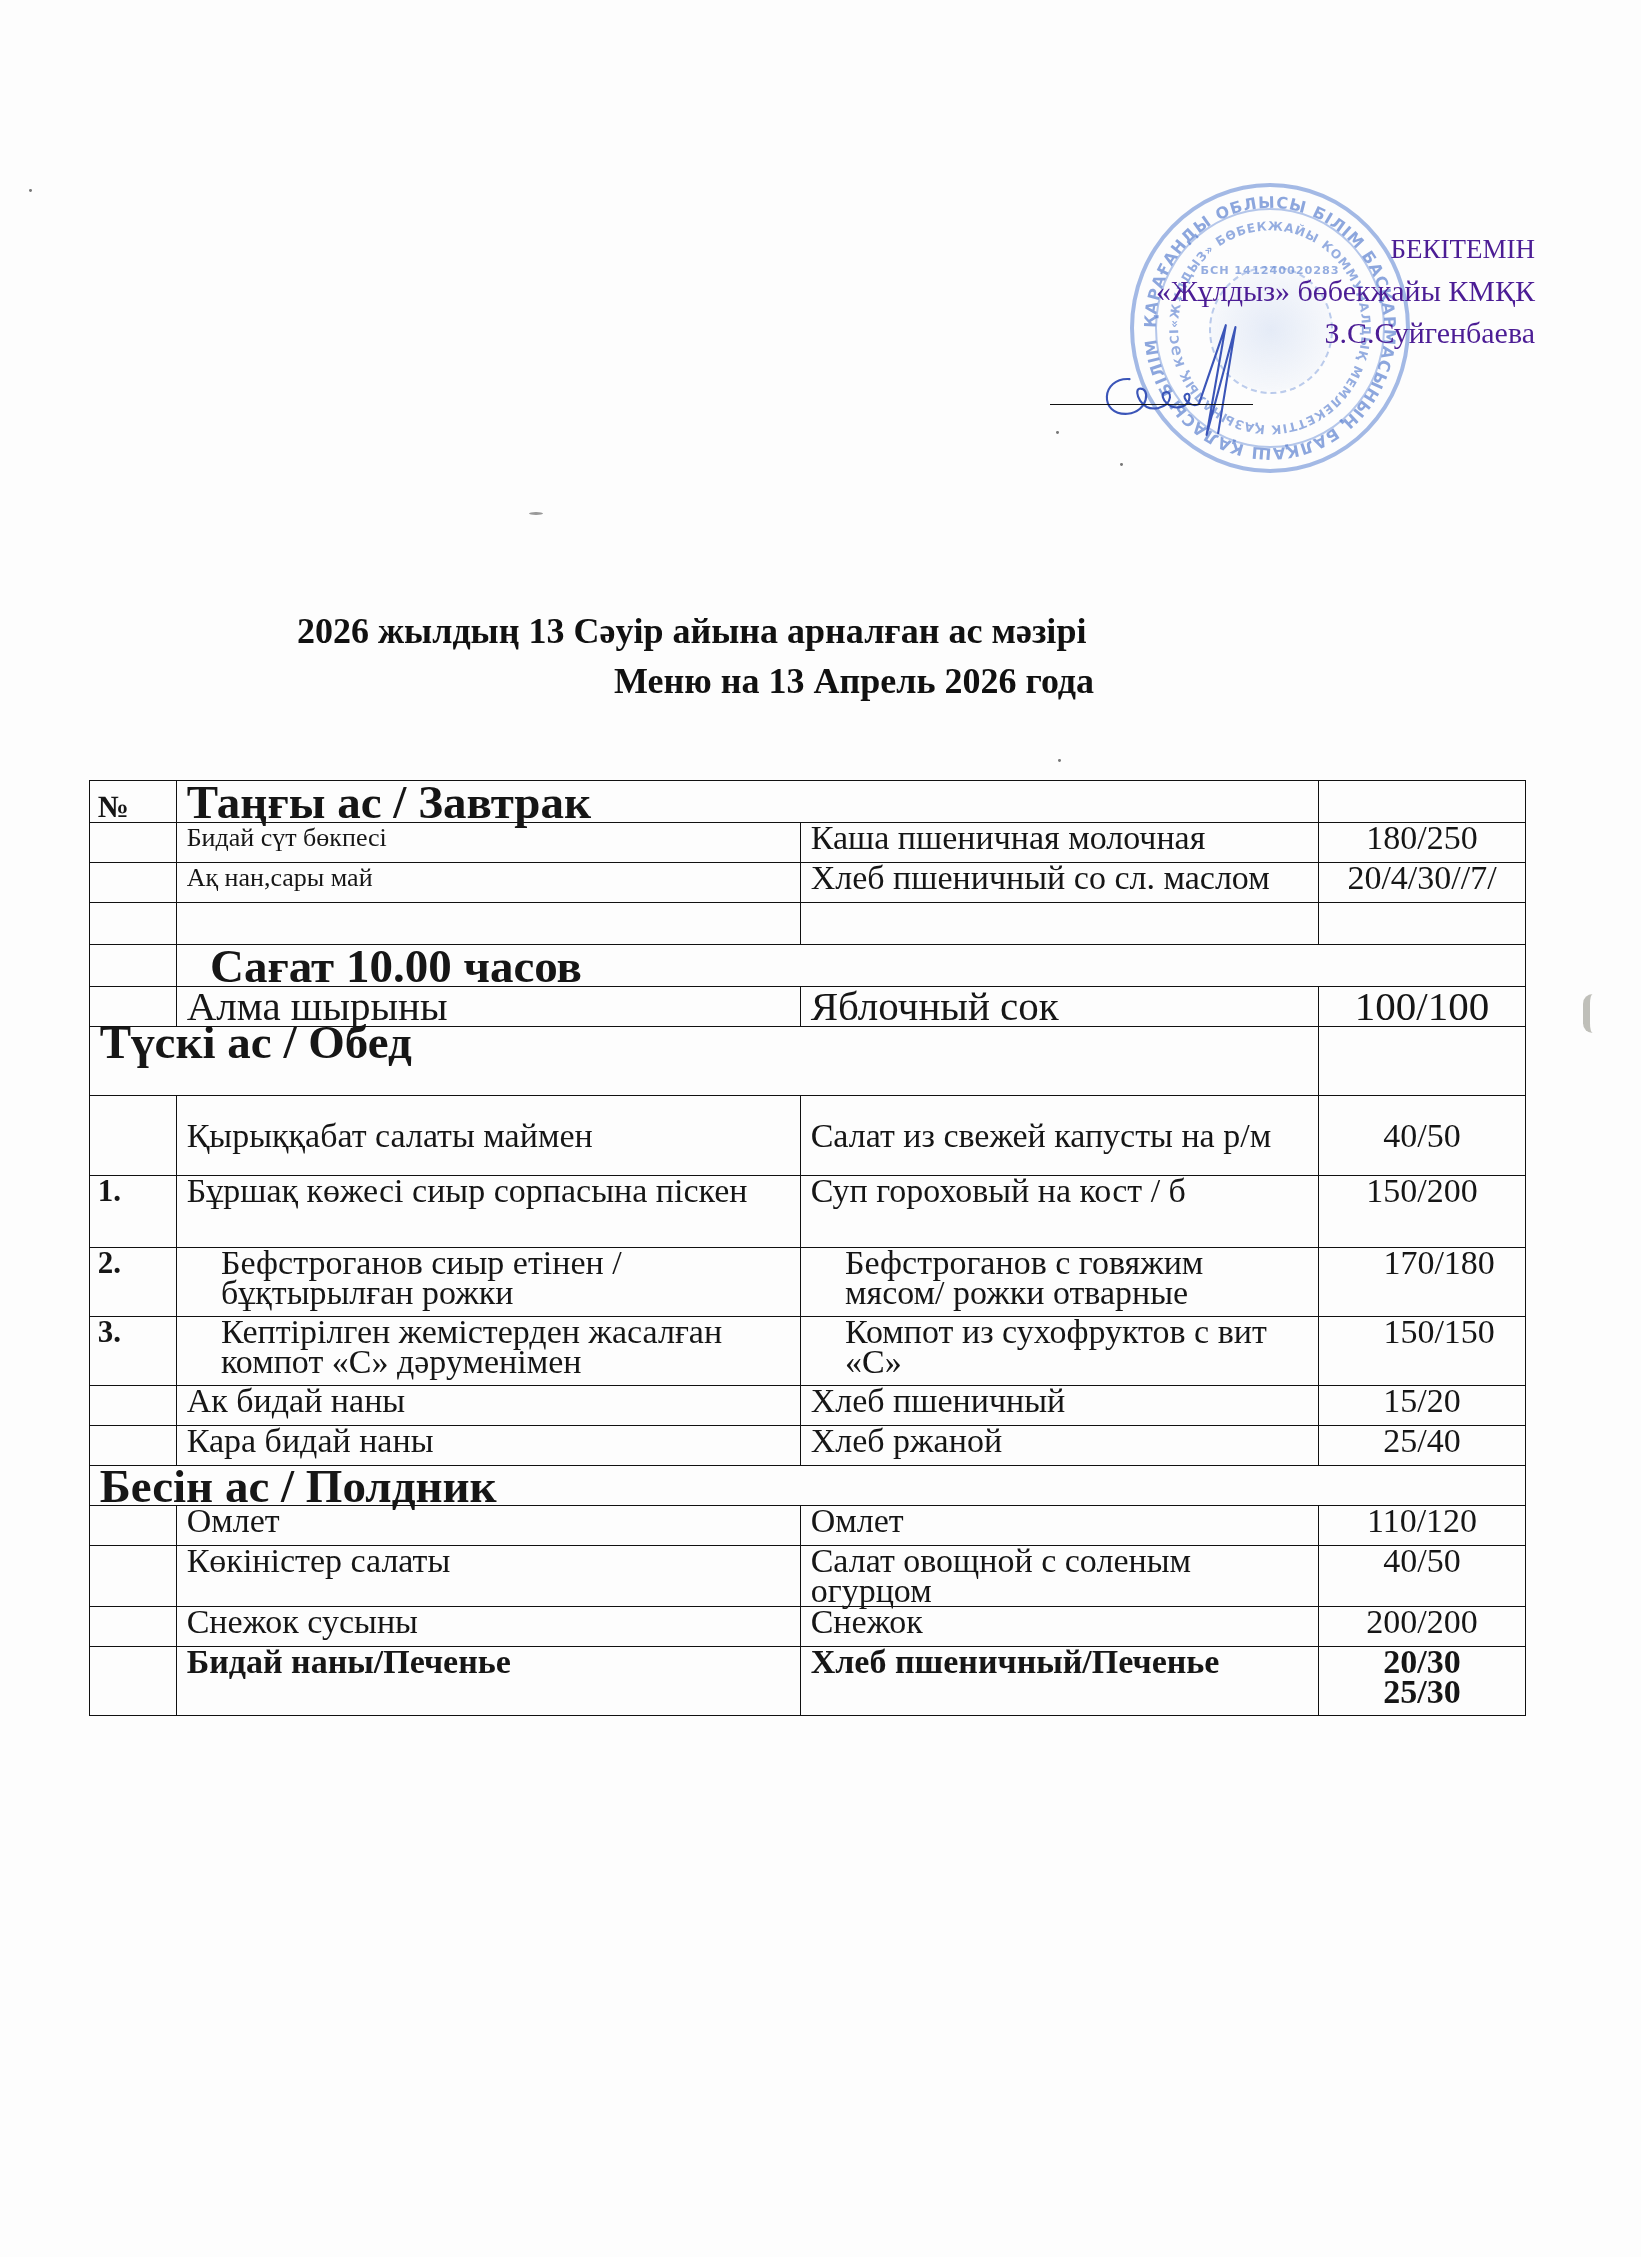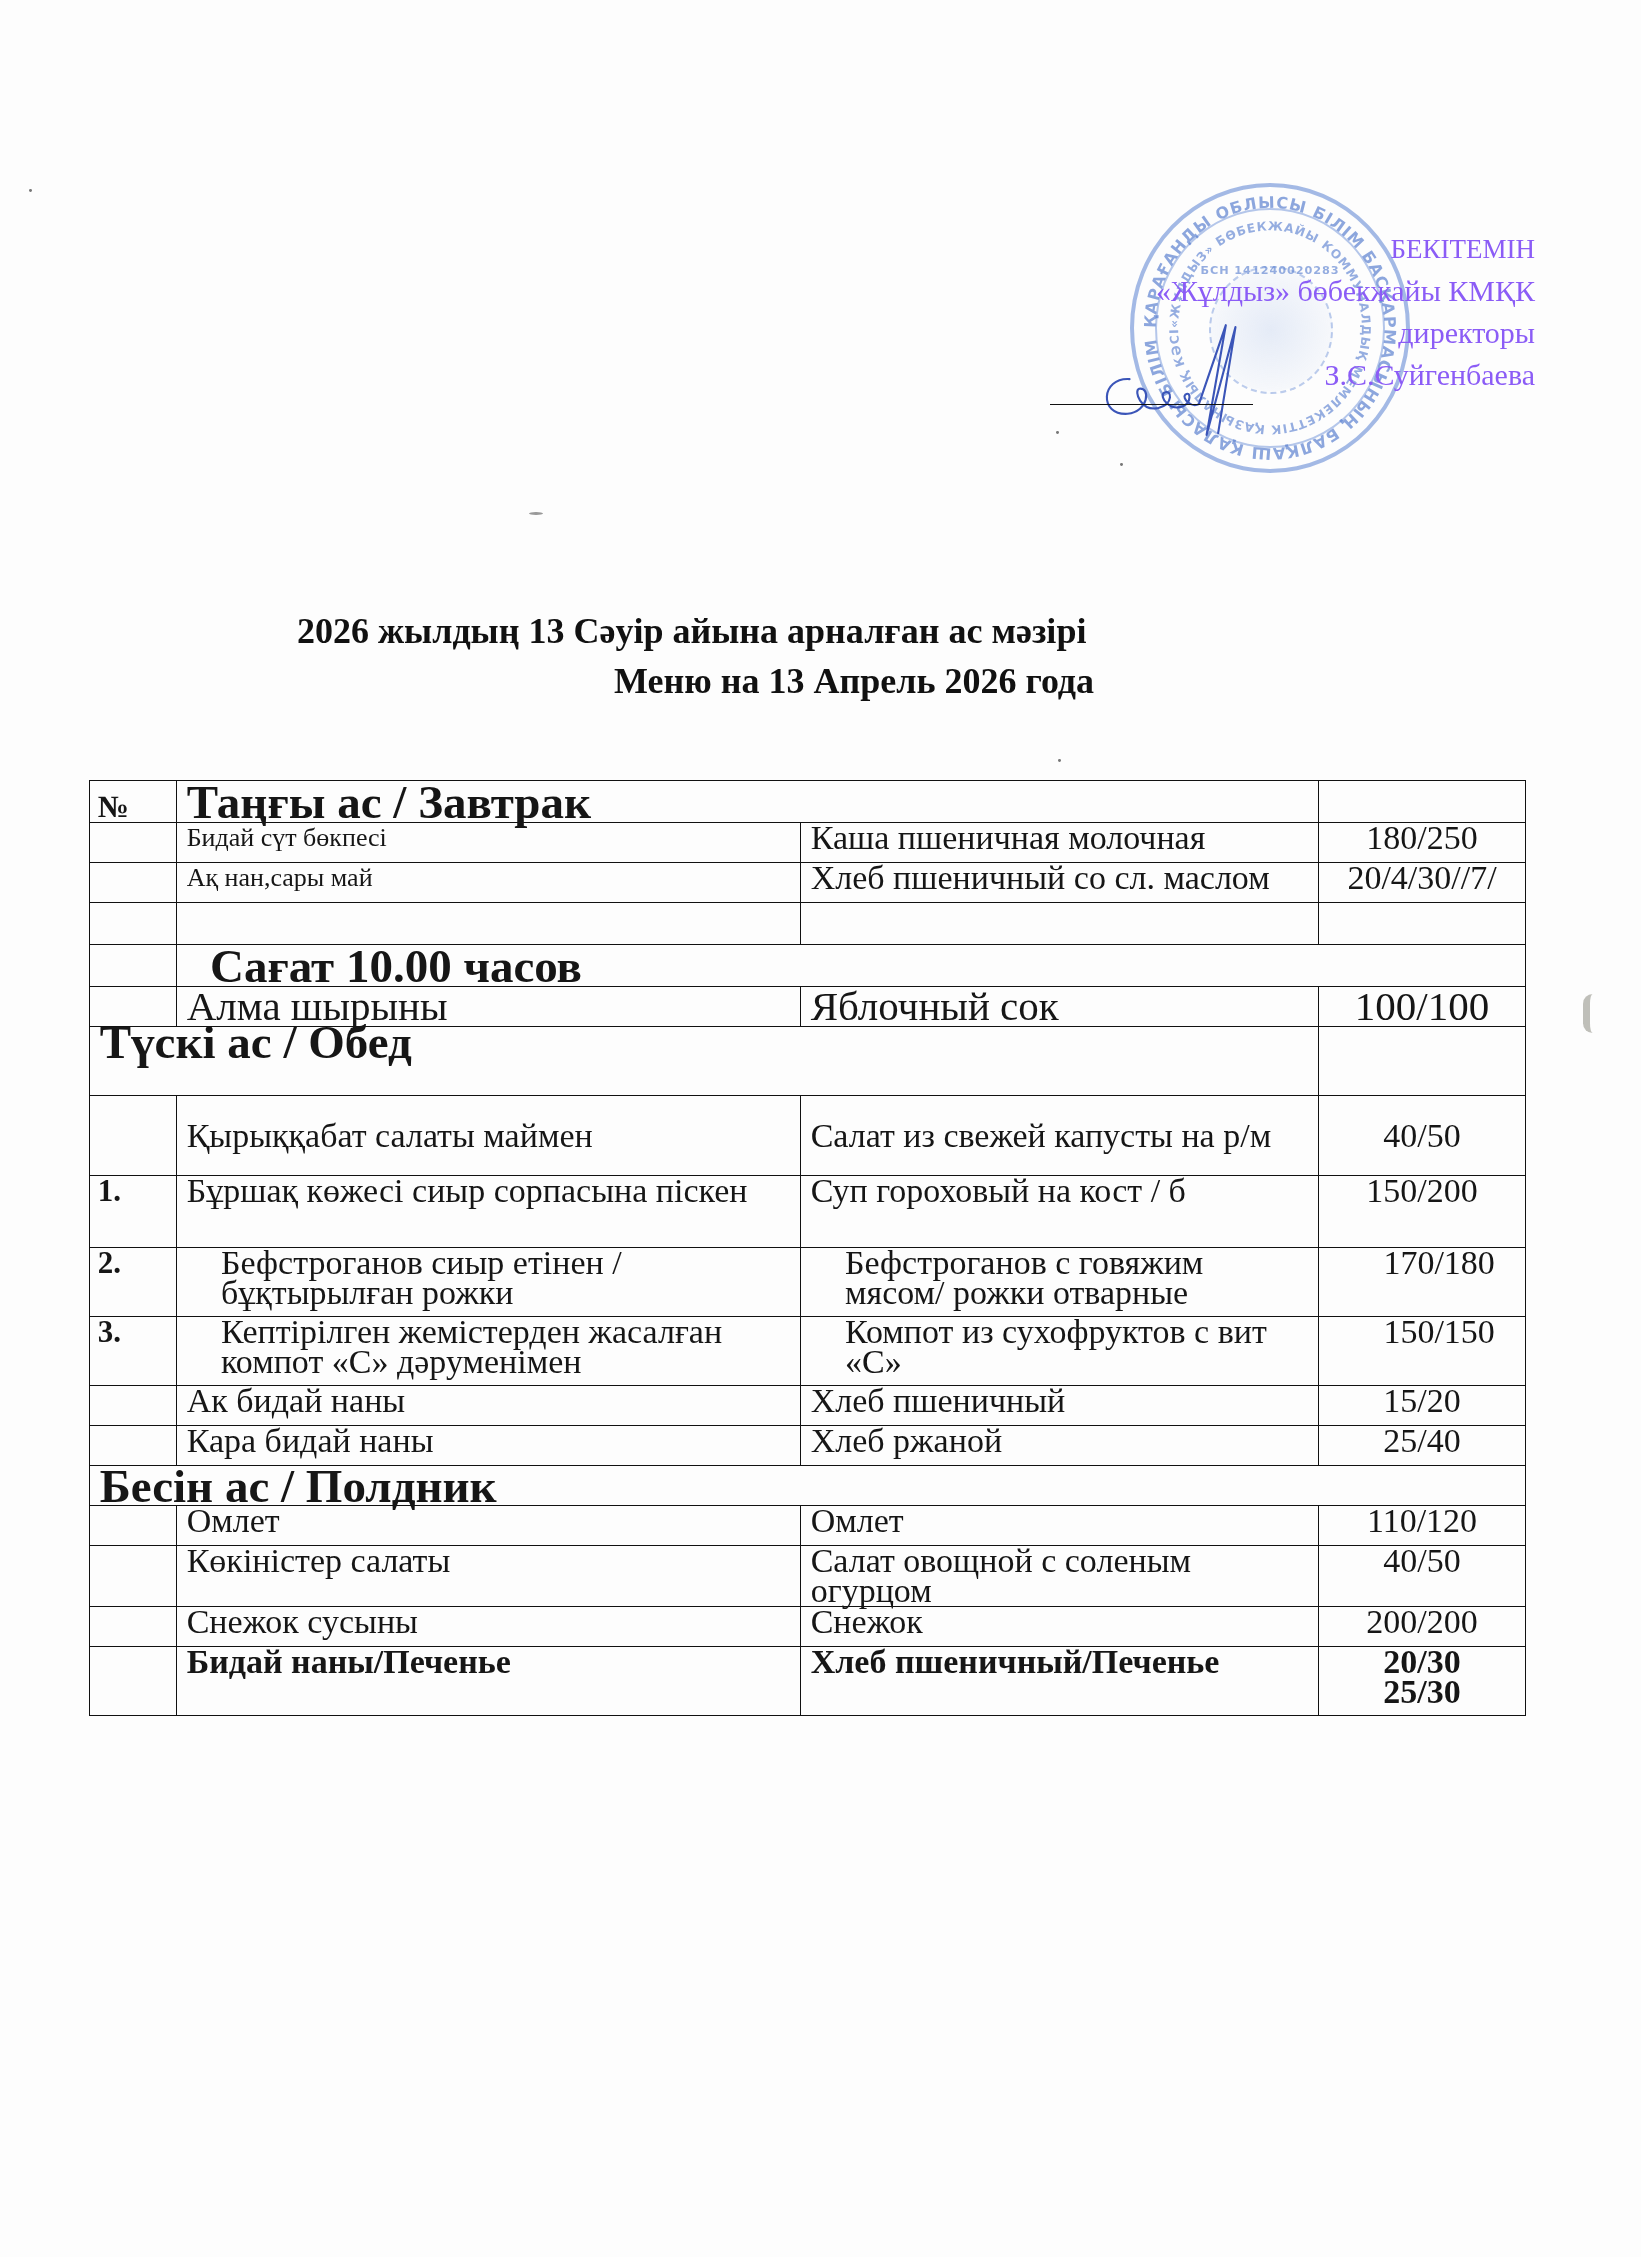--- a/index.html
+++ b/index.html
@@ -73,21 +73,21 @@
     }
     .signature svg { width: 100%; height: 100%; }
 
     .approval {
       position: absolute;
       right: 106px;
       top: 228px;
       text-align: right;
       font-size: 30px;
       line-height: 42px;
-      color: #8b5cf6;
+      color: #4c1d95;
     }
     .approval .line { display: block; white-space: nowrap; }
     .approval .title-line { font-size: 27px; margin-right: 0; }
     .sign-line {
       position: absolute;
       left: 1050px;
       top: 404px;
       width: 203px;
       border-top: 1.9px solid #111;
     }
@@ -191,21 +191,20 @@
 
   <div class="signature">
     <svg viewBox="0 0 190 130">
       <path d="M40,62 C10,60 8,100 38,98 C60,96 62,70 50,72 C44,74 52,96 70,92 C86,88 84,72 76,76 C70,80 82,96 96,90 C104,86 104,74 98,78 C94,82 104,92 112,88 L140,6 L120,120 L150,8 L132,118" fill="none" stroke="#3b55b8" stroke-width="2.2" stroke-linecap="round" stroke-linejoin="round"></path>
     </svg>
   </div>
 
   <div class="approval">
     <span class="line title-line">БЕКІТЕМІН</span>
     <span class="line">«Жұлдыз» бөбекжайы КМҚК</span>
-    <span class="line">директоры</span>
     <span class="line">З.С.Суйгенбаева</span>
   </div>
   <div class="sign-line"></div>
 
   <div class="heading heading-kz">2026  жылдың  13 Сәуір  айына арналған ас мәзірі</div>
   <div class="heading heading-ru">Меню на 13 Апрель  2026 года</div>
 
   <table class="menu-table">
     <colgroup>
       <col class="c-num">

